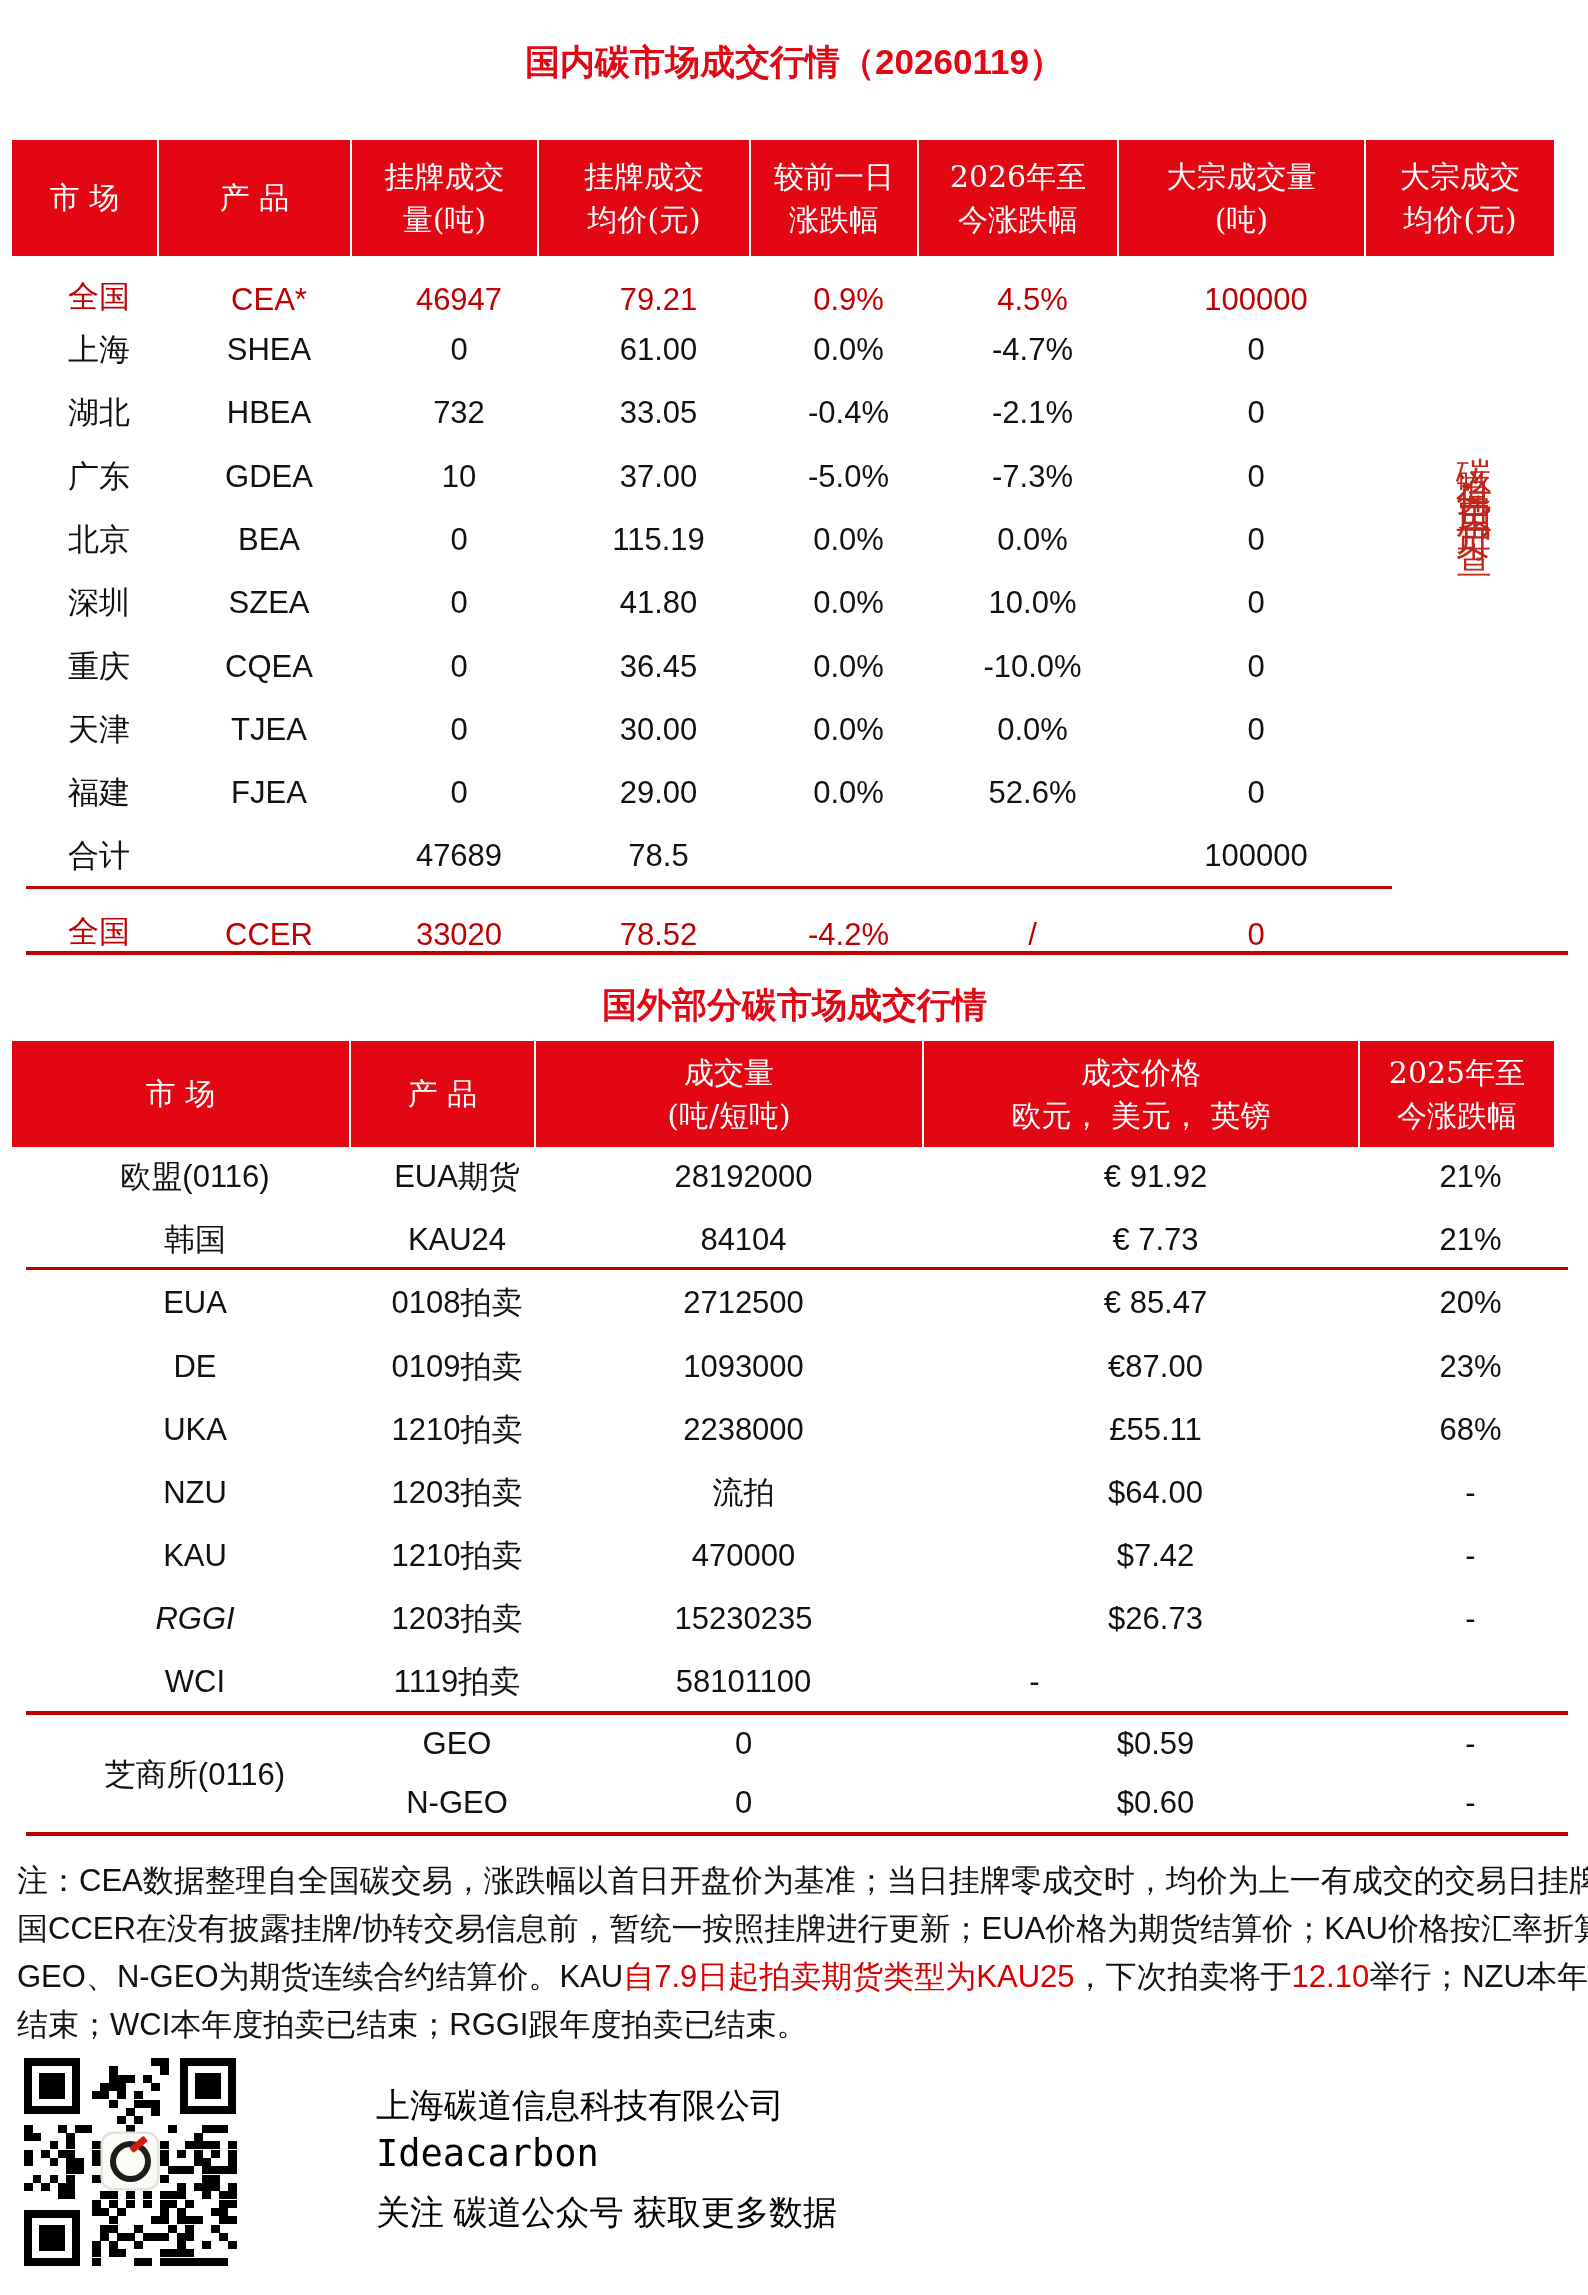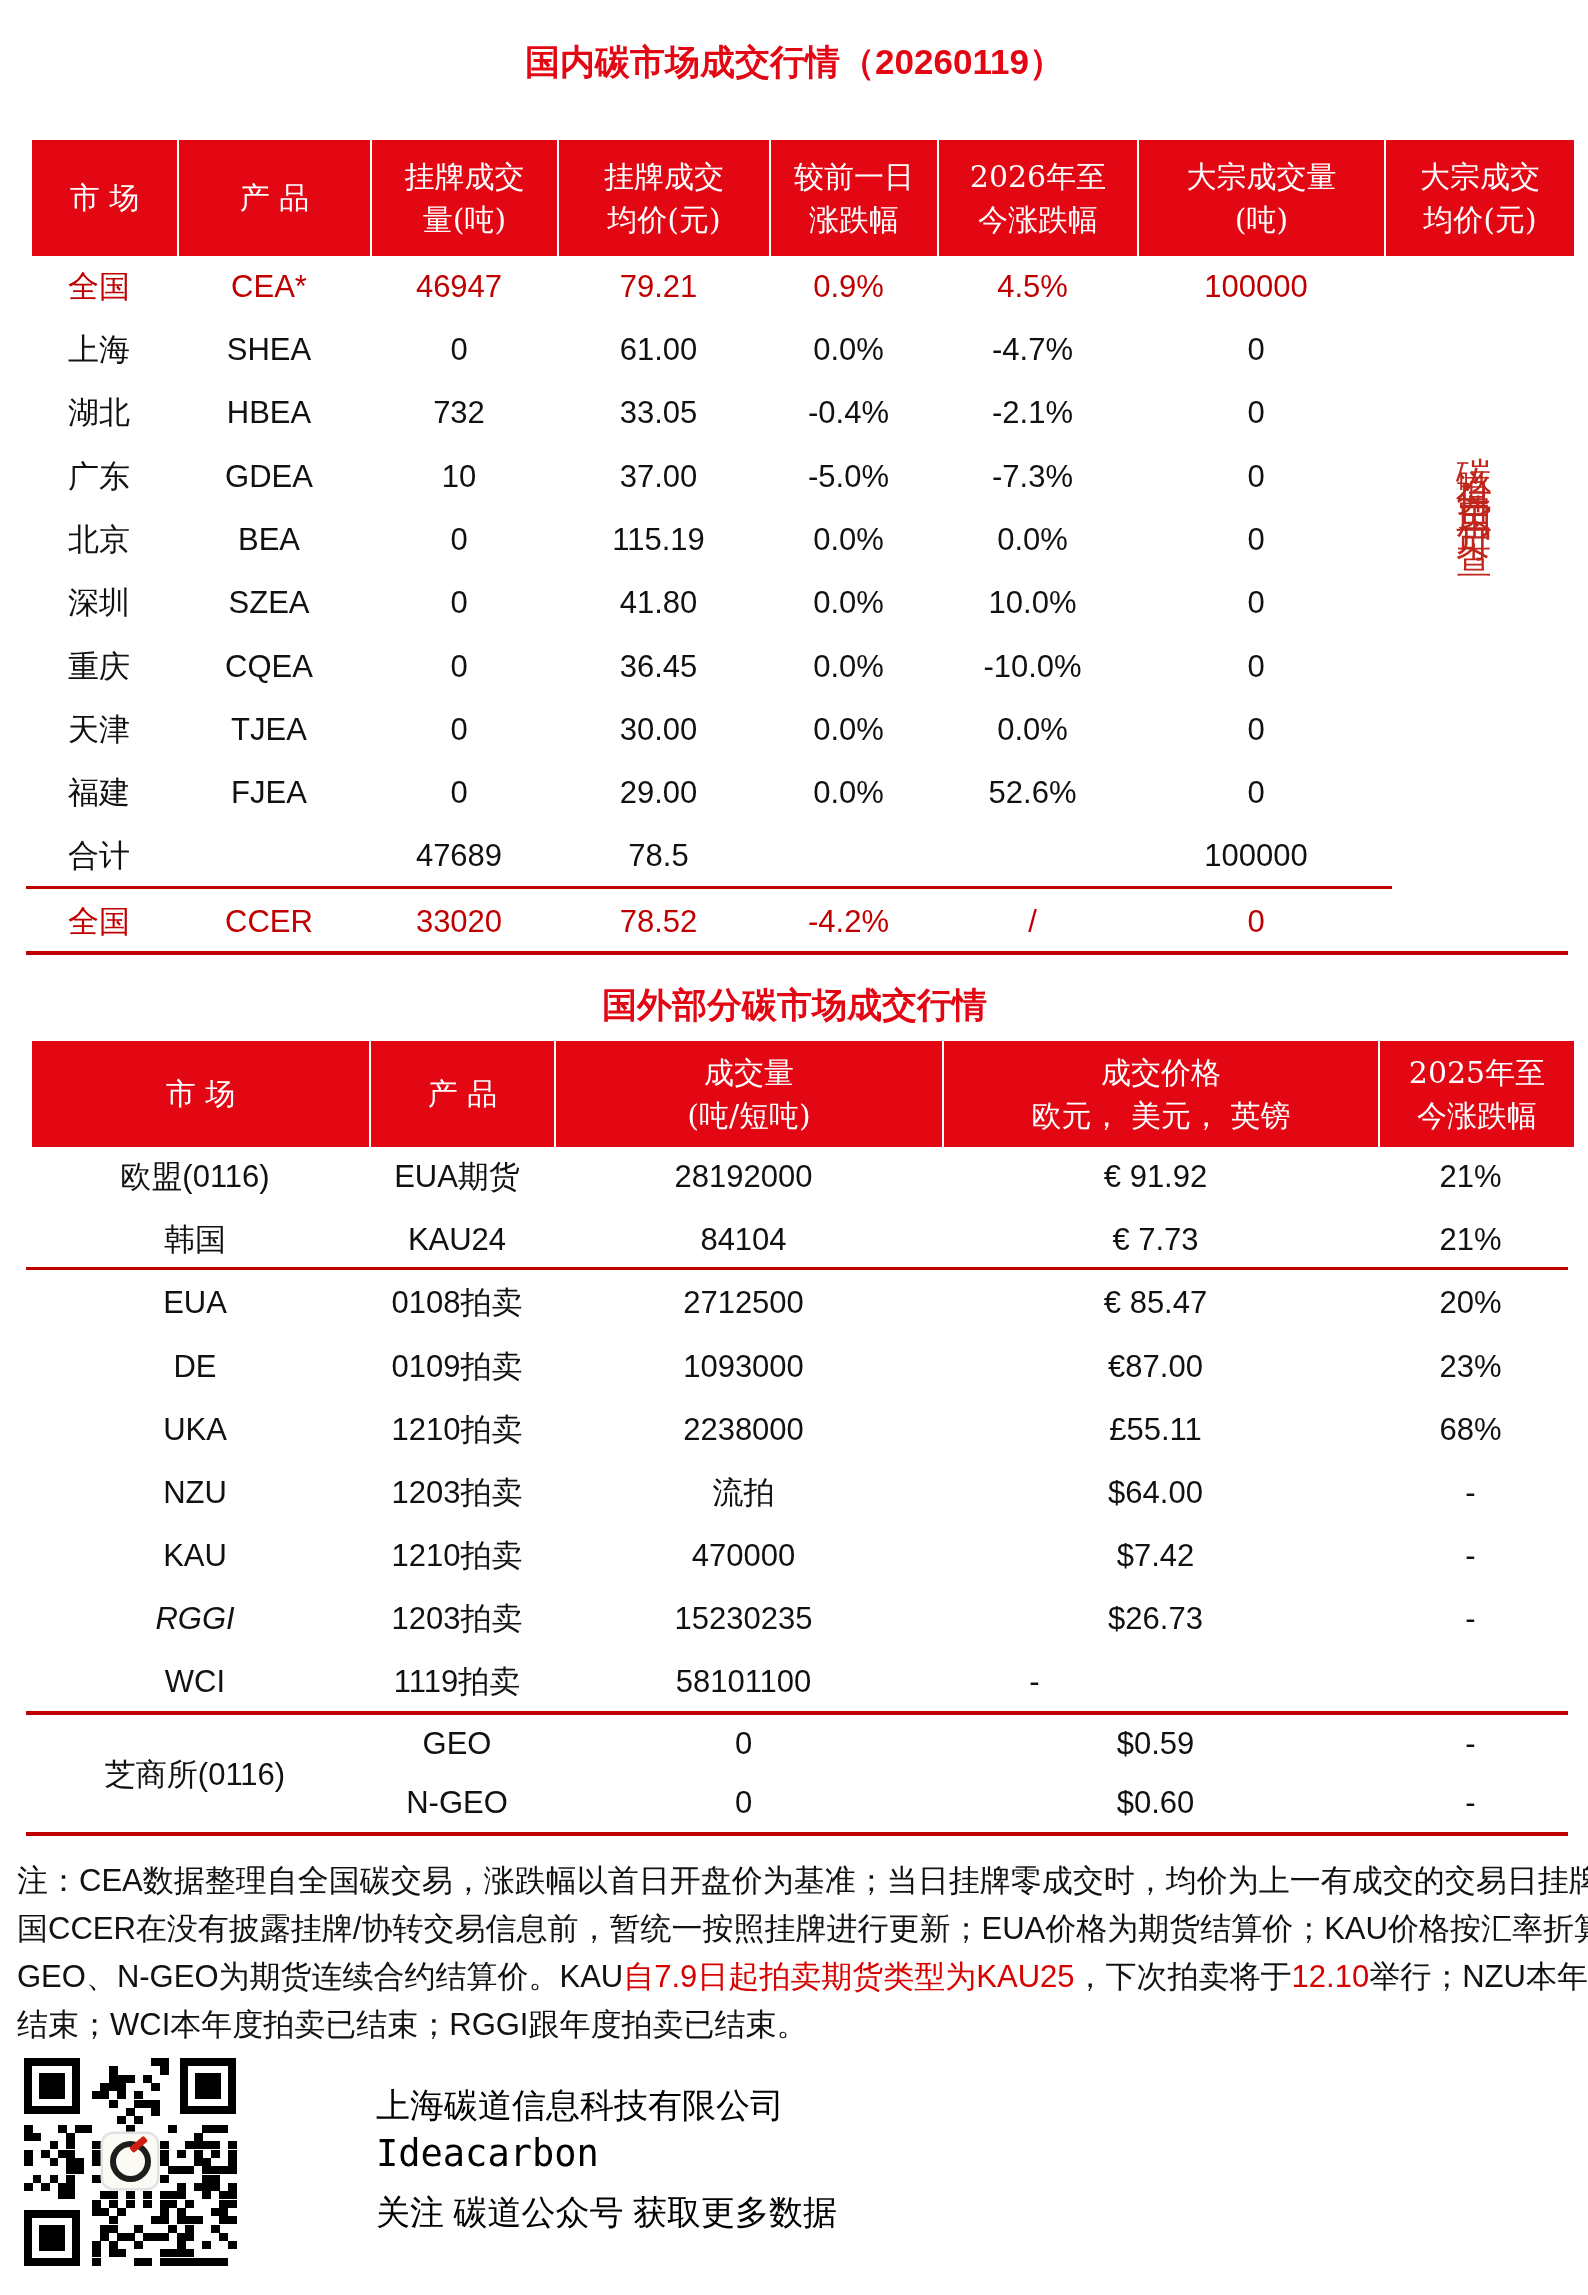--- a/index.html
+++ b/index.html
@@ -12,41 +12,41 @@
     font-size:200px; line-height:1; color:var(--wm,#ededed);
     white-space:nowrap; user-select:none;
   }
   .title {
     position:absolute; left:0; width:100%; text-align:center; z-index:2;
     color:var(--accent,#e30613); font-weight:bold; font-size:35px;
   }
   #t1-title { top:39px; }
   #t2-title { top:982px; }
   .band {
-    position:absolute; left:32px; width:1542px; background:var(--accent,#e30613);
+    position:absolute; left:12px; width:1542px; background:var(--accent,#e30613);
     display:flex; z-index:1; box-sizing:border-box;
   }
   #t1-band { top:140px; height:116px; }
   #t2-band { top:1041px; height:106px; }
   .hcell {
     display:flex; align-items:center; justify-content:center;
     color:#fff; text-align:center; white-space:pre-line;
     font-size:30px; line-height:1.45; box-sizing:border-box;
     border-right:2.5px solid #fff; font-family:"DejaVu Serif", serif;
   }
   .hcell:last-child { border-right:none; }
   .trow {
     position:absolute; left:25.5px; width:1542px; height:63px;
     display:flex; align-items:center; z-index:1; font-size:31px;
   }
   .trow .cell {
     box-sizing:border-box; text-align:center; flex:0 0 auto;
     white-space:nowrap; overflow:visible;
   }
-  .trow.red { color:var(--redtext,#c00000); }
+  .trow.red { color:var(--redtext,#c00000);align-items:flex-end; }
   .rline { position:absolute; background:var(--divider,#c00000); height:3.4px; z-index:1; }
   .vnote {
     position:absolute; left:1449px; top:429px; z-index:1;
     writing-mode:vertical-rl; font-size:36px; letter-spacing:12px;
     color:var(--vnote,#c0261c); font-family:"DejaVu Serif", serif;
   }
   .notes {
     position:absolute; left:17px; top:1857px; width:1556px; z-index:1;
     font-size:31px; line-height:48px; color:#111;
   }

